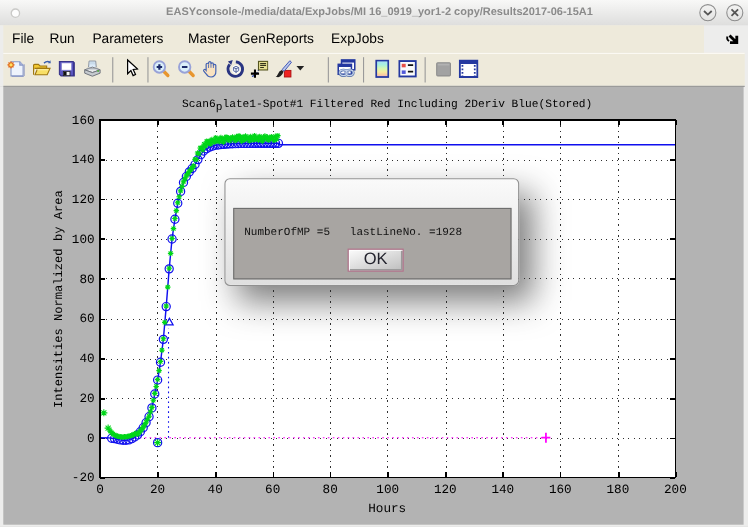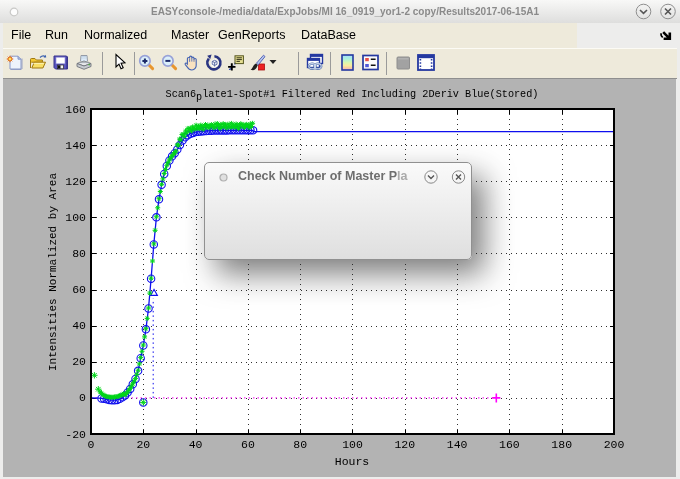--- a/index.html
+++ b/index.html
@@ -1,17 +1,17 @@
 <!DOCTYPE html>
 <html><head><meta charset="utf-8"><style>
 *{margin:0;padding:0;box-sizing:border-box;-webkit-font-smoothing:antialiased}
 html,body{width:680px;height:479px;overflow:hidden;font-family:"Liberation Sans",sans-serif;background:#ededec;transform:translateZ(0)}
 .titlebar{position:absolute;left:0;top:0;width:680px;height:23px;background:linear-gradient(#f8f8f7,#dededd);will-change:transform}
 .titletext{position:absolute;left:15px;top:0;width:660px;height:23px;text-align:center;line-height:23px;font-size:10px;font-weight:bold;color:#8a8a8a;letter-spacing:0px}
-.menubar{position:absolute;left:0;top:23px;width:577px;height:25px;background:#eeeadb;font-size:12.5px;color:#000;will-change:transform}
+.menubar{position:absolute;left:0;top:23px;width:640px;height:25px;background:#eeeadb;font-size:12.5px;color:#000;will-change:transform}
 .menubar span{position:absolute;top:5px}
 .toolbar{position:absolute;left:0;top:48px;width:677px;height:30px;background:#eeeadb;border-top:1px solid #fcfbf5}
 .tbline{position:absolute;left:0;top:78px;width:677px;height:1px;background:#8f8f8f}
 .figure{position:absolute;left:3px;top:79px;width:673px;height:398px;background:#b3b3b3}
 .dlg{position:absolute;left:204px;top:162px;width:268px;height:98px;background:linear-gradient(#fafafa,#dfdfdf);border:1px solid #909090;border-radius:5px;box-shadow:12px 14px 30px rgba(40,40,40,.6);will-change:transform}
 .dlgtitle{position:absolute;left:0;top:0;width:100%;height:26px;font-size:12.5px;font-weight:bold;color:#6e6e6e;line-height:26px}
 .dlgbody{position:absolute;left:7px;top:26px;width:253px;height:65px;background:#a8a5a2;border:1px solid #6e6e6e}
 .dlgtext{position:absolute;left:9px;top:17px;font-family:"Liberation Mono",monospace;font-size:10px;color:#111;white-space:pre}
 .okbtn{position:absolute;left:103px;top:36px;width:51px;height:21px;border:1.5px solid #b4718c;background:linear-gradient(160deg,#fcfcfc,#bdbdbd);font-size:15px;color:#24242e;text-align:center;line-height:18px;box-shadow:inset 1px 1px 0 #ffffff,inset -1.5px -1.5px 0 #9a9a9a}
 </style></head><body>
@@ -25,24 +25,24 @@
         <circle cx="8.5" cy="8.5" r="7.3"></circle>
         <circle cx="33" cy="8.5" r="7.3"></circle>
       </g>
 <path d="M5 7 l3.5 3.3 L12 7" fill="none" stroke="#555" stroke-width="1.6"></path>
 <path d="M30 5.5 l6 6 M36 5.5 l-6 6" fill="none" stroke="#555" stroke-width="1.6"></path>
 </svg>
 </div>
 <div class="menubar">
 <span style="left:11px">File</span>
     <span style="left:45px">Run</span>
-    <span style="left:84px">Normalized</span>
+    <span style="left:84px">Parameters</span>
 <span style="left:171px">Master</span>
     <span style="left:218px">GenReports</span>
-    <span style="left:301px">DataBase</span>
+    <span style="left:301px">ExpJobs</span>
 <svg style="position:absolute;left:659px;top:6px" width="13" height="13" viewBox="0 0 13 13">
       <path d="M2.2 4.2 q-0.8 2.6 1.6 4.2" fill="none" stroke="#000" stroke-width="1.6"></path>
       <path d="M4.2 3.2 l6.2 6.2 M10.8 3.6 v6.2 h-6.2" fill="none" stroke="#000" stroke-width="2.6"></path>
     </svg>
 </div>
 <div class="toolbar">
     <div style="position:absolute;left:6px;top:5px;line-height:0"><svg width="17" height="17" viewBox="0 0 17 17">
 <path d="M4.7 15 h10.8 v1 h-10.8z M15.5 4.5 v10.6 h1 v-10.6z" fill="#9aa2c4"></path>
 <path d="M4 2.2 h8 l3 3 v9.8 h-11 z" fill="#eef3fc" stroke="#8898c8" stroke-width="1"></path>
 <path d="M12 2.2 v3 h3" fill="#aebadc" stroke="#8898c8" stroke-width="1"></path>
@@ -448,26 +448,16 @@
       <path d="M140.1,402.4h6.4M143.3,399.2v6.4M141.0,400.1l4.6,4.6M141.0,404.7l4.6,-4.6"></path>
       <path d="M91.2,375.3h6.4M94.4,372.1v6.4M92.1,373.0l4.6,4.6M92.1,377.6l4.6,-4.6"></path>
       <path d="M95.1,389.2h6.4M98.3,386.0v6.4M96.0,386.9l4.6,4.6M96.0,391.5l4.6,-4.6"></path>
     </g>
 <rect x="91" y="109" width="523" height="325" fill="none" stroke="#000" stroke-width="1.5" shape-rendering="crispEdges"></rect>
 <text x="352" y="97" text-anchor="middle" font-family="Liberation Mono,monospace" font-size="10.2px" fill="#000">Scan6<tspan dy="3">p</tspan><tspan dy="-3">late1-Spot#1 Filtered Red Including 2Deriv Blue(Stored)</tspan></text>
 <text x="352" y="465" text-anchor="middle" font-family="Liberation Mono,monospace" font-size="11.5px" fill="#000">Hours</text>
 <text x="56" y="272" text-anchor="middle" font-family="Liberation Mono,monospace" font-size="11px" fill="#000" transform="rotate(-90 56 272)">Intensities Normalized by Area</text>
 </svg>
 <div class="dlg">
-<div class="dlgtitle">
-<svg style="position:absolute;left:14px;top:10px" width="9" height="9" viewBox="0 0 9 9">
-        <circle cx="4.5" cy="4.5" r="3.5" fill="#e0e0e0" stroke="#b0b0b0" stroke-width="1.2"></circle>
-      </svg>
-<span style="position:absolute;left:33px">Check Number of Master P<span style="color:#aaa">la</span></span>
-<svg style="position:absolute;left:219px;top:7px" width="48" height="14" viewBox="0 0 48 14">
-<g fill="none" stroke="#888" stroke-width="1">
-          <circle cx="7" cy="7" r="6.2"></circle>
-          <circle cx="34.5" cy="7" r="6.2"></circle>
-        </g>
-<path d="M4 5.5 l3 3 3-3" fill="none" stroke="#555" stroke-width="1.4"></path>
-<path d="M32 4.5 l5 5 M37 4.5 l-5 5" fill="none" stroke="#555" stroke-width="1.4"></path>
-</svg>
+<div class="dlgbody">
+<div class="dlgtext">NumberOfMP =5   lastLineNo. =1928</div>
+<div class="okbtn">OK</div>
 </div>
 </div>
 </body></html>

